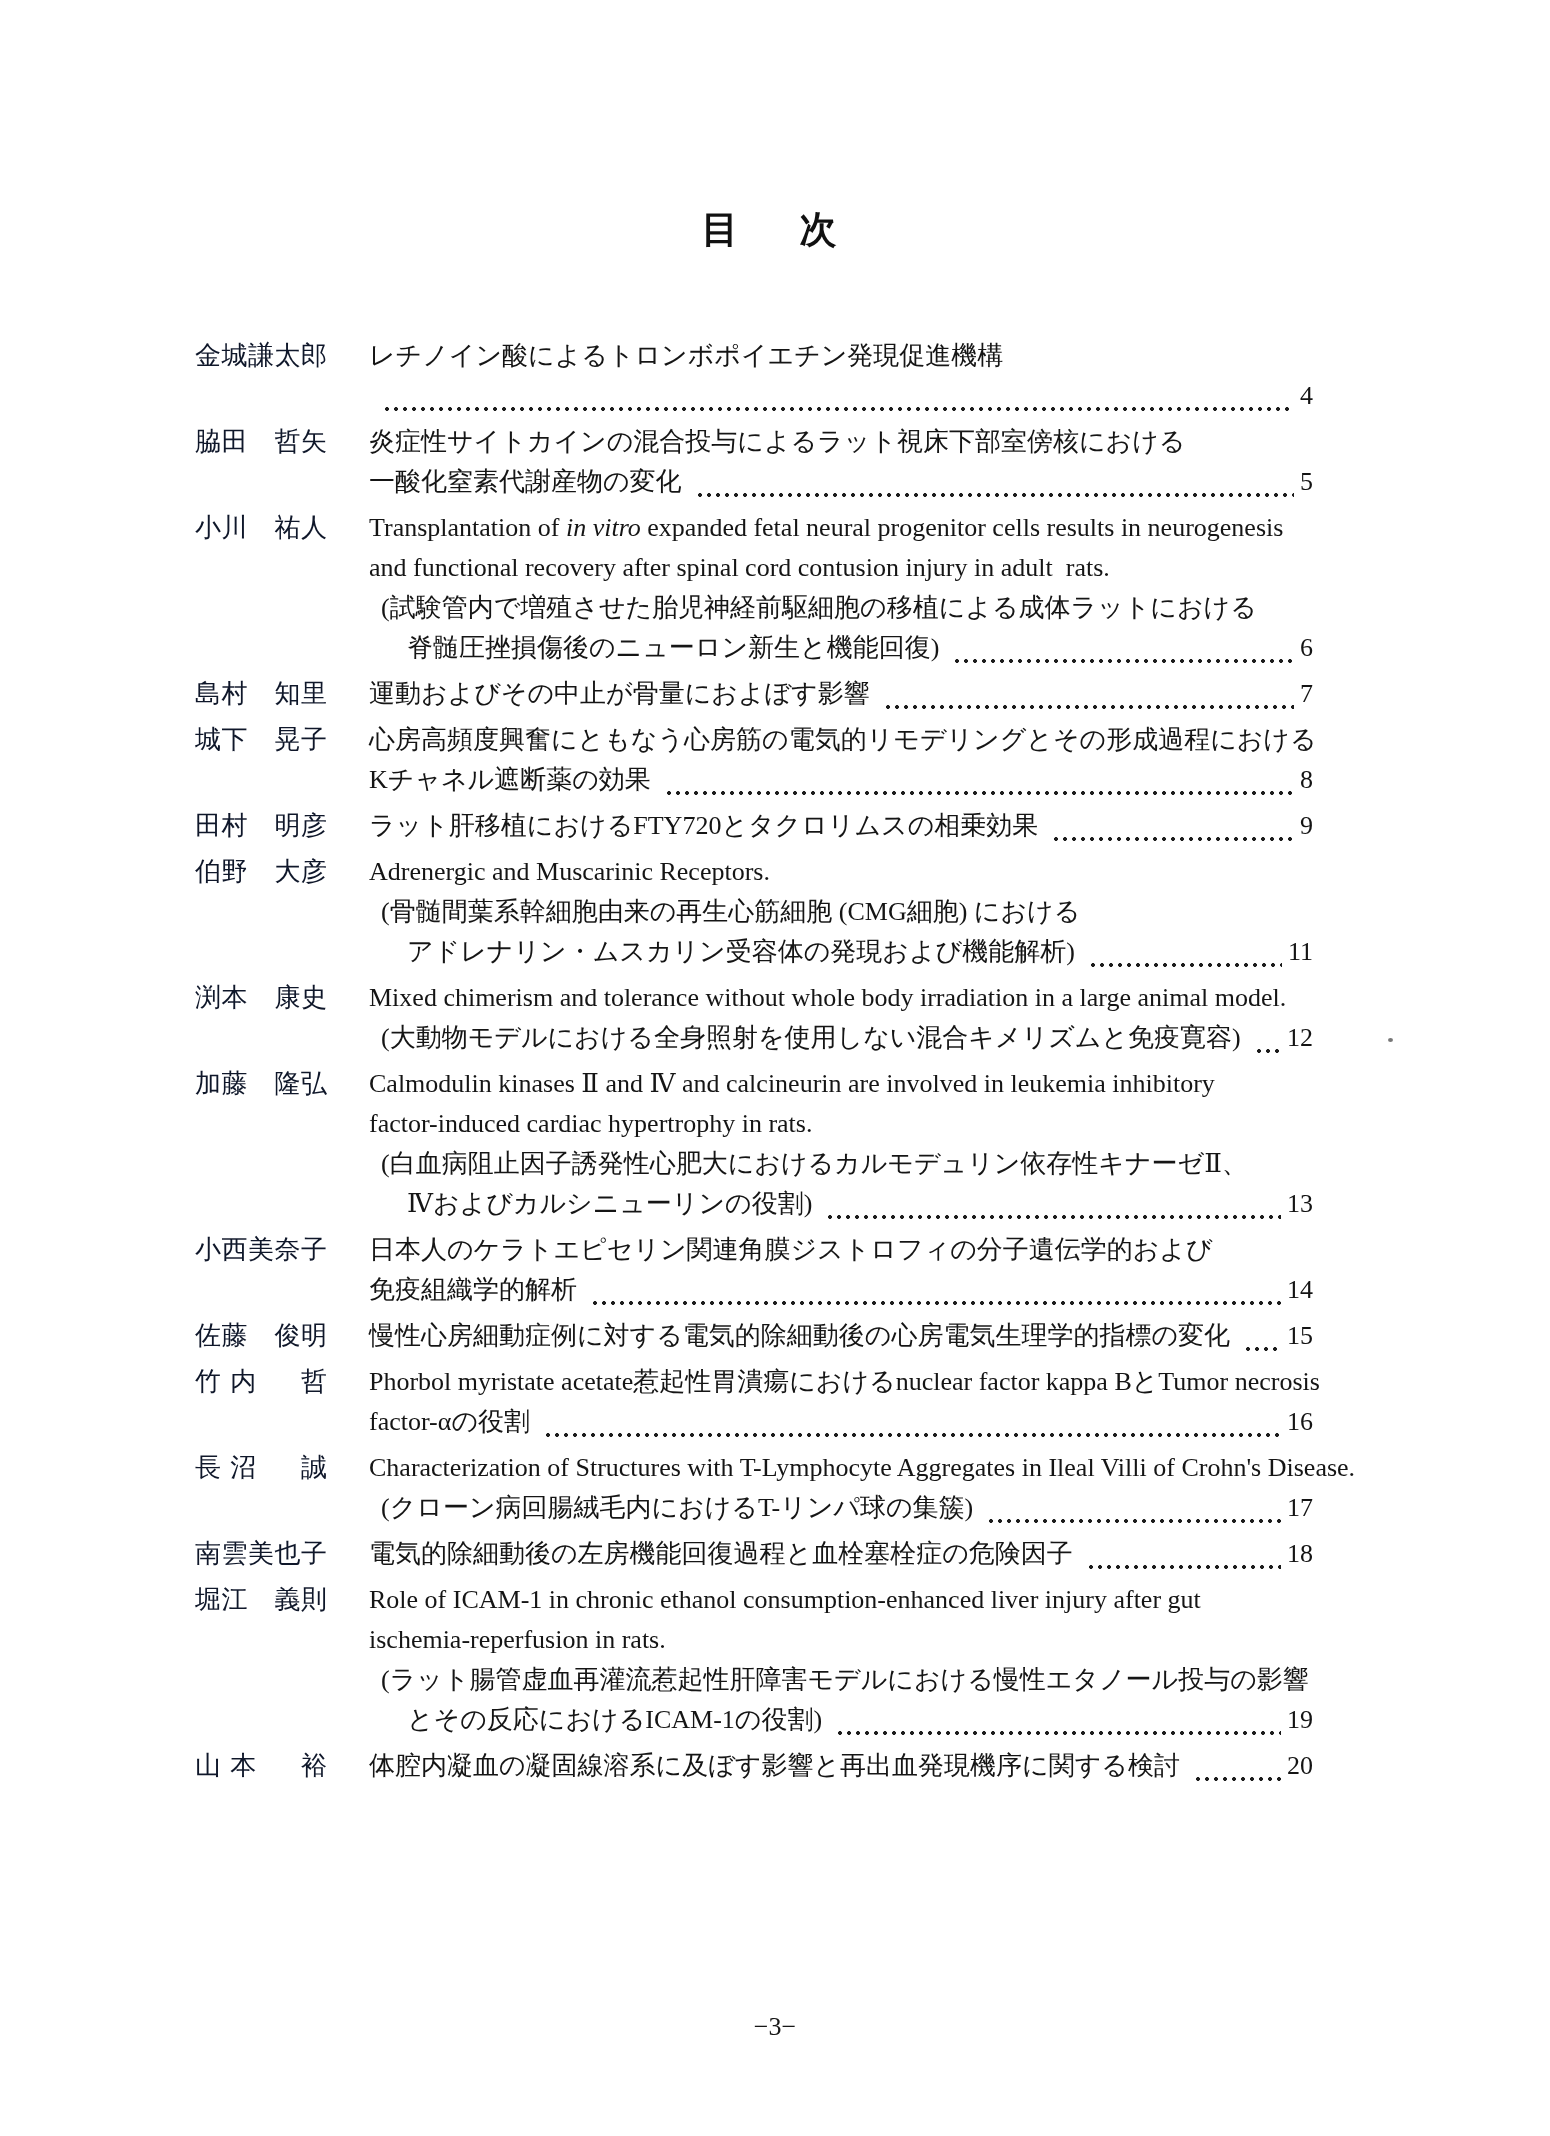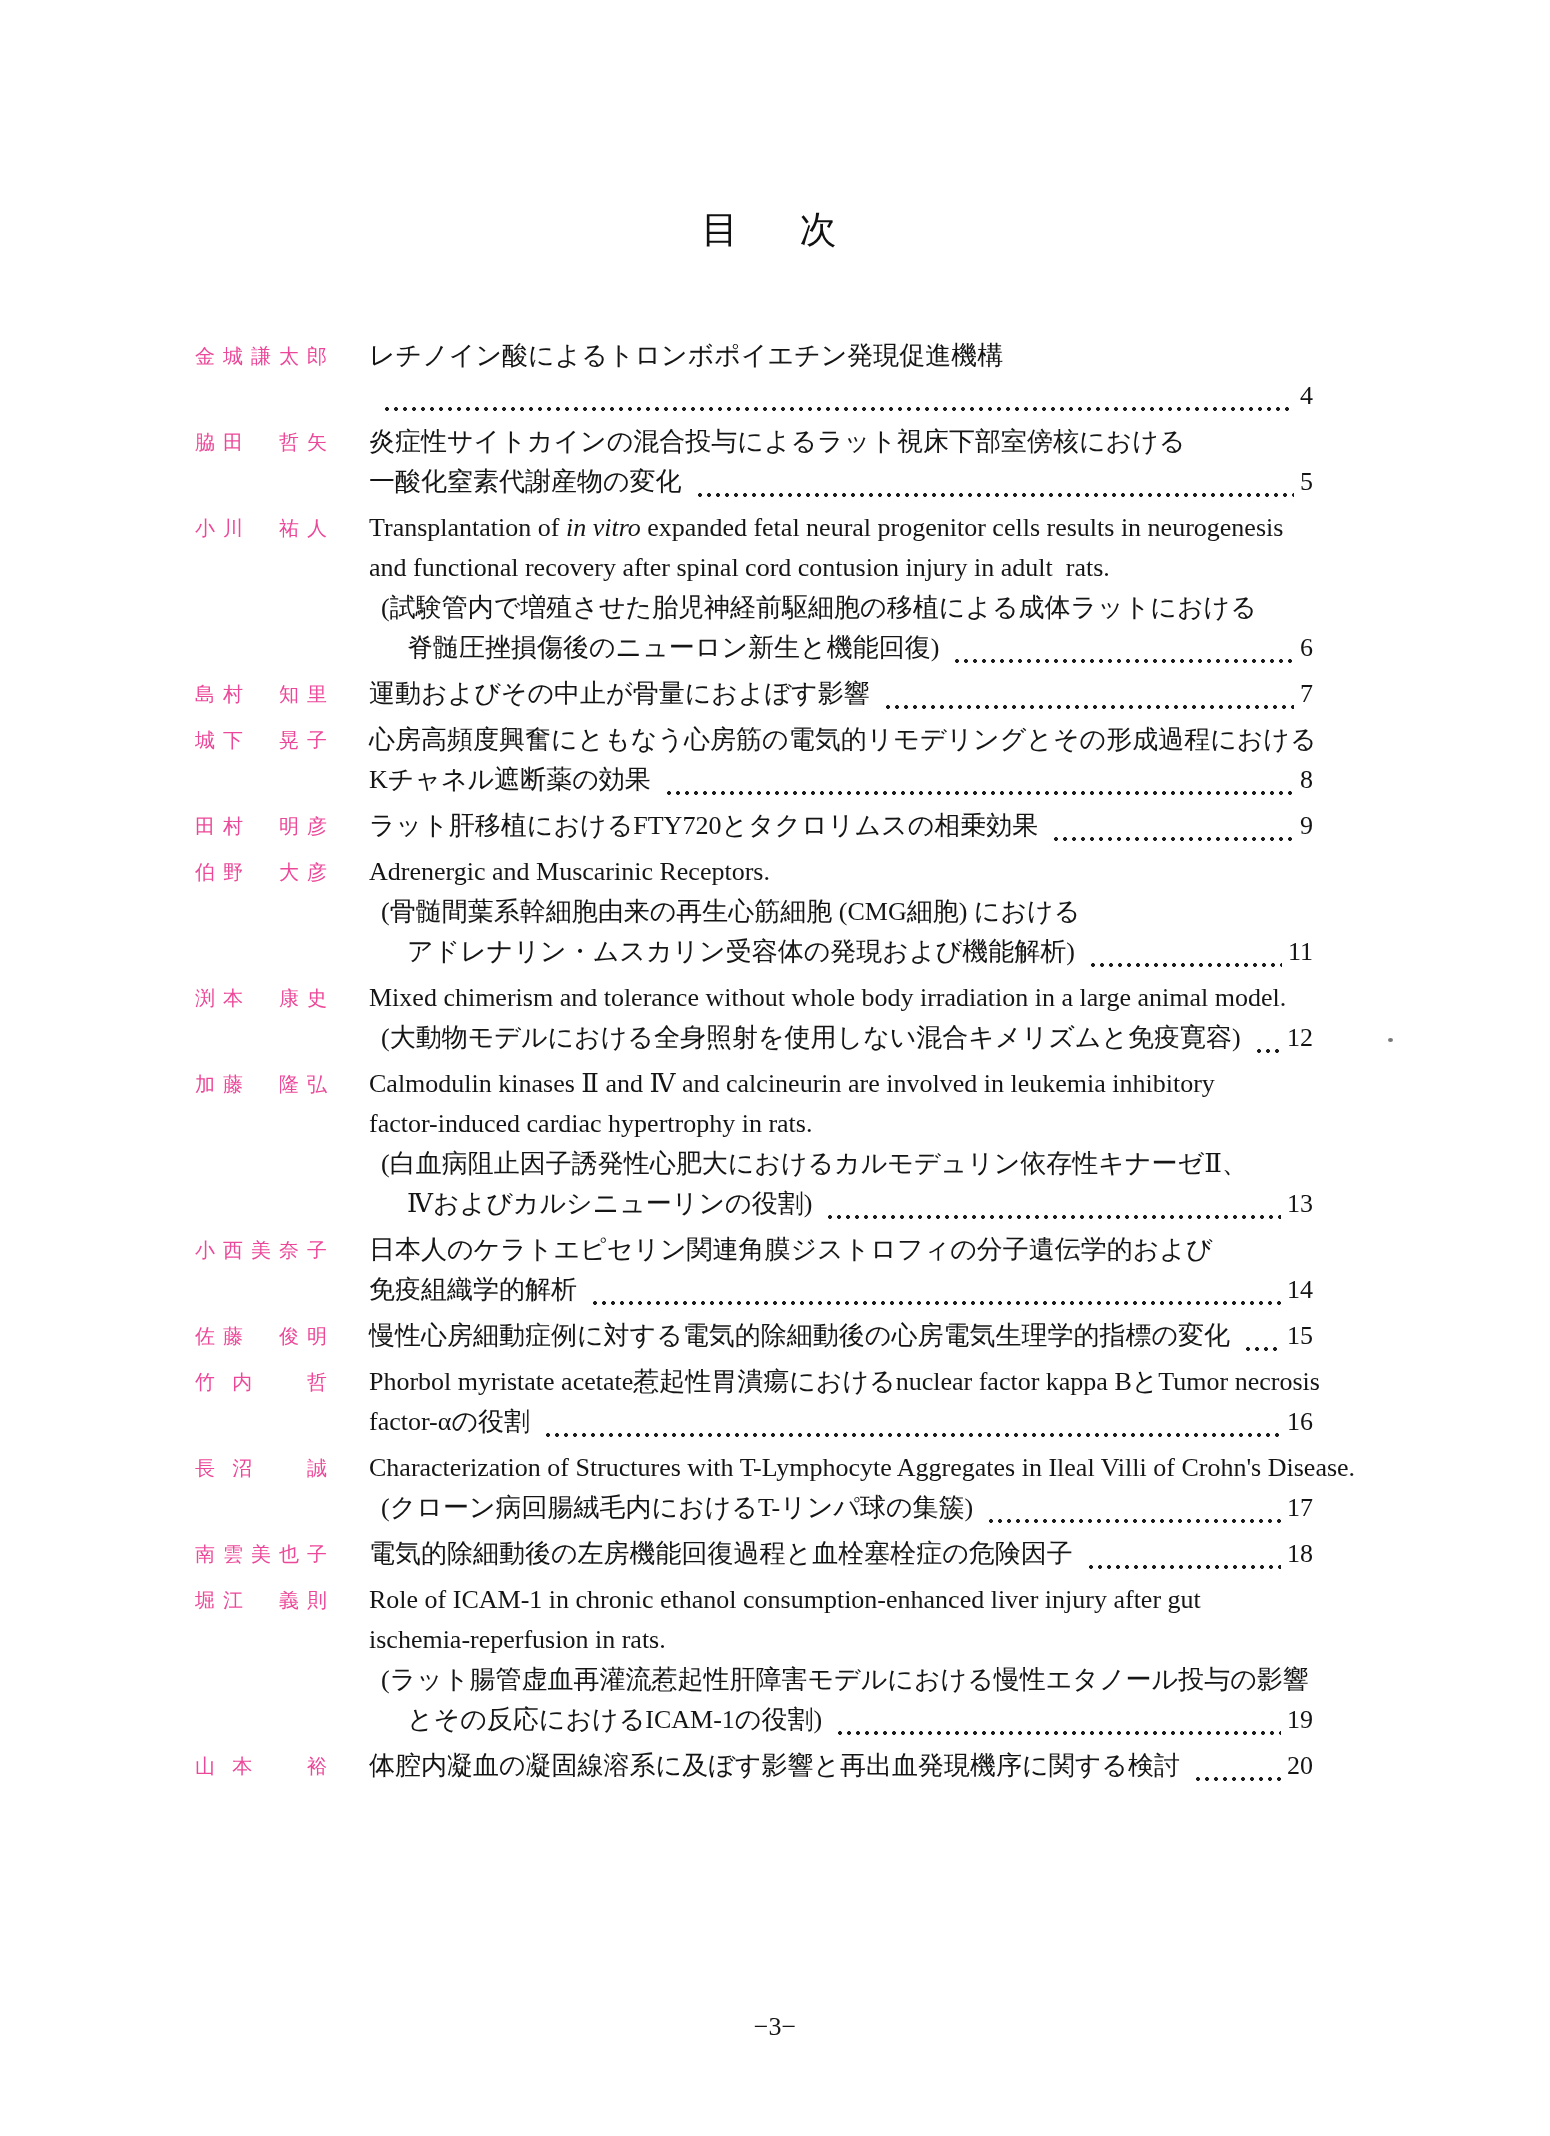--- a/index.html
+++ b/index.html
@@ -15,45 +15,45 @@
     font-family: "Liberation Serif", "DejaVu Serif", serif;
     color: #161616;
   }
   .doc-title {
     position: absolute;
     top: 205px;
     left: 0;
     width: 100%;
     text-align: center;
     font-size: 37px;
-    font-weight: normal;
+    font-weight: bold;
     letter-spacing: 12px;
     color: #111;
   }
   .toc {
     position: absolute;
     left: 195px;
     top: 336px;
     width: 1118px;
   }
   .entry {
     display: flex;
     align-items: flex-start;
     margin-bottom: 6px;
   }
   .author {
     width: 132px;
     margin-right: 42px;
     flex: 0 0 auto;
-    font-size: 20px;
+    font-size: 26px;
     line-height: 40px;
     text-align: justify;
     text-align-last: justify;
     white-space: normal;
-    color: #ec4899;
+    color: #0f172a;
   }
   .entry-lines {
     flex: 1 1 auto;
     min-width: 0;
   }
   .line {
     display: flex;
     align-items: baseline;
     font-size: 26px;
     line-height: 40px;

